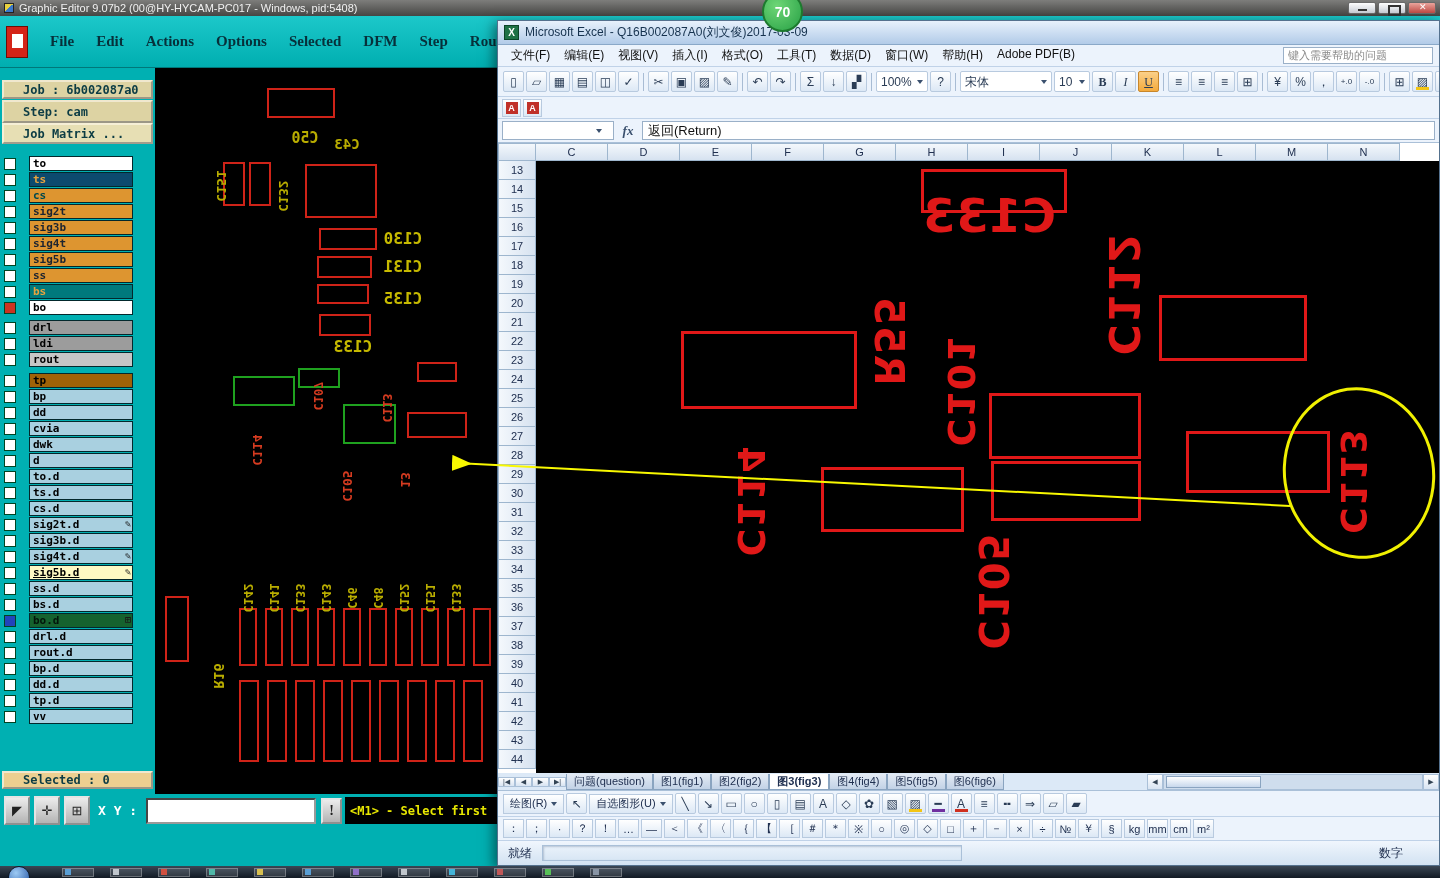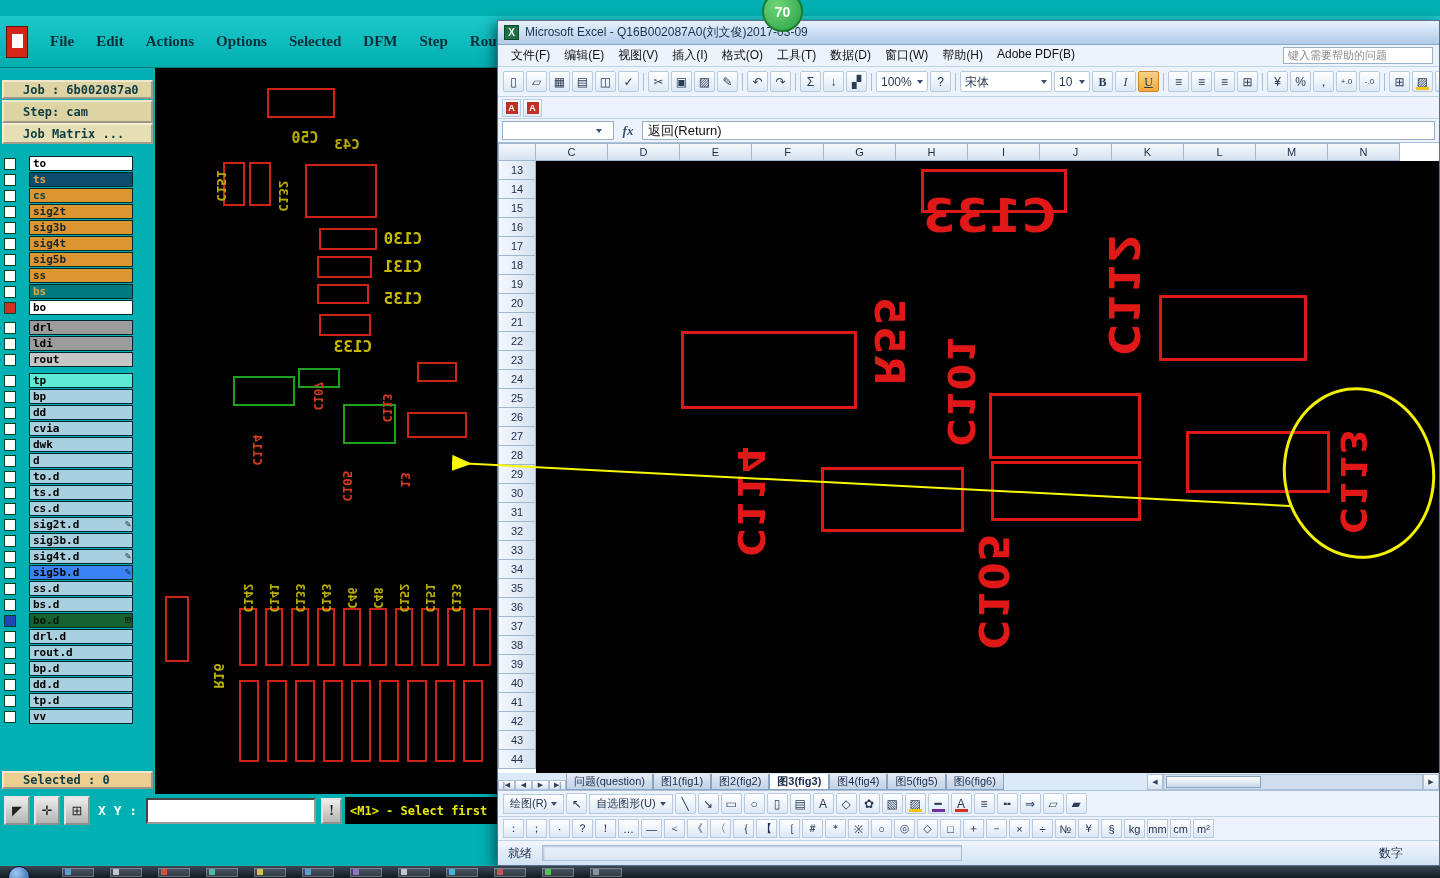--- a/index.html
+++ b/index.html
@@ -66,21 +66,21 @@
   .xl-sheet{position:relative;flex:1;background:#fff;overflow:hidden}
   .xl-colrow{display:flex;height:18px}
   .xl-corner{width:38px;height:18px;background:linear-gradient(#f4f8fc,#d6e2f0);border:1px solid #9eb6ce;flex:0 0 auto}
   .xl-col{width:72px;height:18px;background:linear-gradient(#f4f8fc,#d6e2f0);border:1px solid #9eb6ce;border-left:none;display:flex;align-items:center;justify-content:center;font-size:11px;color:#203050;flex:0 0 auto}
   #xl-rows{position:absolute;left:0;top:18px;width:38px;bottom:0}
   .xl-rownum{height:19px;border:1px solid #9eb6ce;border-top:none;background:linear-gradient(90deg,#f4f8fc,#d6e2f0);font-size:11px;display:flex;align-items:center;justify-content:center;color:#203050}
   #xl-pic{position:absolute;left:38px;top:18px;right:0;bottom:0;background:#000;overflow:hidden}
   #xl-pic .prect{border-width:3px}
   #xl-pic .plabel{font-family:"DejaVu Sans",sans-serif;letter-spacing:1px;font-weight:bold}
   .pellipse{position:absolute;border:3px solid #f0f000;border-radius:50%;transform:rotate(-8deg)}
-  .xl-tabrow{height:18px;display:flex;align-items:flex-end;background:#dce9f7;border-bottom:1px solid #aac0d8;flex:0 0 auto}
+  .xl-tabrow{height:18px;display:flex;align-items:center;background:#dce9f7;border-bottom:1px solid #aac0d8;flex:0 0 auto}
   .xnav{width:17px;display:flex;align-items:center;justify-content:center;font-size:7px;background:linear-gradient(#ffffff,#d8e4f2);border:1px solid #aac0d8;color:#345;flex:0 0 auto}
   .xtab{padding:0 7px;display:flex;align-items:center;font-size:11px;background:linear-gradient(#e4ebf4,#c2d2e6);border:1px solid #8aa4c0;border-top:none;color:#203050;white-space:nowrap;flex:0 0 auto}
   .xtab.active{background:#fff;font-weight:bold}
   .xl-hscroll{margin-left:auto;display:flex;align-items:center;width:292px;flex:0 0 auto}
   .xl-hbtn{width:16px;height:16px;background:linear-gradient(#ffffff,#d8e4f2);border:1px solid #aac0d8;display:flex;align-items:center;justify-content:center;font-size:7px;color:#345}
   .xl-htrack{flex:1;height:16px;background:#cfdded;border:1px solid #aac0d8;position:relative}
   .xl-hthumb{position:absolute;left:2px;top:1px;width:95px;height:12px;background:linear-gradient(#ffffff,#c8d8ec);border:1px solid #8aa4c0}
   .xl-drawbar{height:26px;display:flex;align-items:center;background:#ecf3fc;border-bottom:1px solid #c0d2e8;padding:0 4px;flex:0 0 auto;overflow:hidden}
   .dtxt{font-size:11px;padding:0 6px;height:20px;display:flex;align-items:center;border:1px solid #b8cadf;background:linear-gradient(#ffffff,#dce8f5);margin:0 1px;color:#203050;white-space:nowrap}
   .xl-symbar{height:24px;display:flex;align-items:center;background:#ecf3fc;border-bottom:1px solid #c0d2e8;padding:0 4px;flex:0 0 auto;overflow:hidden}
@@ -95,20 +95,29 @@
   #badge::before{content:"";position:absolute;top:-3px;left:7px;width:13px;height:7px;background:#1d8a34;border-radius:50% 50% 50% 0;transform:rotate(-28deg)}
   #taskbar{left:0;top:866px;width:1440px;height:12px;background:linear-gradient(#3a4654,#121a24);z-index:250;display:flex;align-items:center;gap:16px;padding-left:62px}
   #start-orb{position:absolute;left:8px;top:866px;width:22px;height:22px;border-radius:50%;background:radial-gradient(circle at 35% 30%,#9ccaf4,#2050a0);border:1px solid #0c1828;z-index:260}
   .tkb{width:32px;height:9px;background:rgba(255,255,255,.12);border:1px solid rgba(255,255,255,.28);display:flex;align-items:center;padding-left:2px;flex:0 0 auto}
   .tkb span{width:6px;height:6px;display:block}
 </style>
 </head>
 <body>
 
 <div id="ge" class="ab">
+  <div class="ge-titlebar ab">
+    <span class="ge-ticon"></span>
+    <span>Graphic Editor 9.07b2 (00@HY-HYCAM-PC017 - Windows, pid:5408)</span>
+    <span class="winbtns">
+      <span class="wb wb-min"></span>
+      <span class="wb wb-max"></span>
+      <span class="wb wb-close"></span>
+    </span>
+  </div>
   <div class="ge-menubar ab">
     <span class="ge-fileicon"></span>
     <div id="ge-menus" style="display:flex;gap:22px">
         <div class="ge-menu">File</div>
         <div class="ge-menu">Edit</div>
         <div class="ge-menu">Actions</div>
         <div class="ge-menu">Options</div>
         <div class="ge-menu">Selected</div>
         <div class="ge-menu">DFM</div>
         <div class="ge-menu">Step</div>
@@ -228,21 +237,21 @@
       <div class="lrow">
         <div class="lchk" style="background: rgb(255, 255, 255);"></div>
         <div class="lfield" style="background: rgb(156, 156, 156); color: rgb(0, 0, 0);">ldi</div>
       </div>
       <div class="lrow" style="margin-bottom: 6px;">
         <div class="lchk" style="background: rgb(255, 255, 255);"></div>
         <div class="lfield" style="background: rgb(198, 198, 198); color: rgb(0, 0, 0);">rout</div>
       </div>
       <div class="lrow">
         <div class="lchk" style="background: rgb(255, 255, 255);"></div>
-        <div class="lfield" style="background: #5eead4; color: rgb(0, 0, 0);">tp</div>
+        <div class="lfield" style="background: #a16207; color: rgb(0, 0, 0);">tp</div>
       </div>
       <div class="lrow">
         <div class="lchk" style="background: rgb(255, 255, 255);"></div>
         <div class="lfield" style="background: rgb(169, 208, 224); color: rgb(0, 0, 0);">bp</div>
       </div>
       <div class="lrow">
         <div class="lchk" style="background: rgb(255, 255, 255);"></div>
         <div class="lfield" style="background: rgb(169, 208, 224); color: rgb(0, 0, 0);">dd</div>
       </div>
       <div class="lrow">
@@ -276,21 +285,21 @@
       <div class="lrow">
         <div class="lchk" style="background: rgb(255, 255, 255);"></div>
         <div class="lfield" style="background: rgb(169, 208, 224); color: rgb(0, 0, 0);">sig3b.d</div>
       </div>
       <div class="lrow">
         <div class="lchk" style="background: rgb(255, 255, 255);"></div>
         <div class="lfield" style="background: rgb(169, 208, 224); color: rgb(0, 0, 0);">sig4t.d<span class="lmark">✎</span></div>
       </div>
       <div class="lrow">
         <div class="lchk" style="background: rgb(255, 255, 255);"></div>
-        <div class="lfield" style="background: #3b82f6; color: rgb(0, 0, 0);">sig5b.d<span class="lmark">✎</span></div>
+        <div class="lfield" style="background: #fef9c3; color: rgb(0, 0, 0); text-decoration: underline;">sig5b.d<span class="lmark">✎</span></div>
       </div>
       <div class="lrow">
         <div class="lchk" style="background: rgb(255, 255, 255);"></div>
         <div class="lfield" style="background: rgb(169, 208, 224); color: rgb(0, 0, 0);">ss.d</div>
       </div>
       <div class="lrow">
         <div class="lchk" style="background: rgb(255, 255, 255);"></div>
         <div class="lfield" style="background: rgb(169, 208, 224); color: rgb(0, 0, 0);">bs.d</div>
       </div>
       <div class="lrow">

